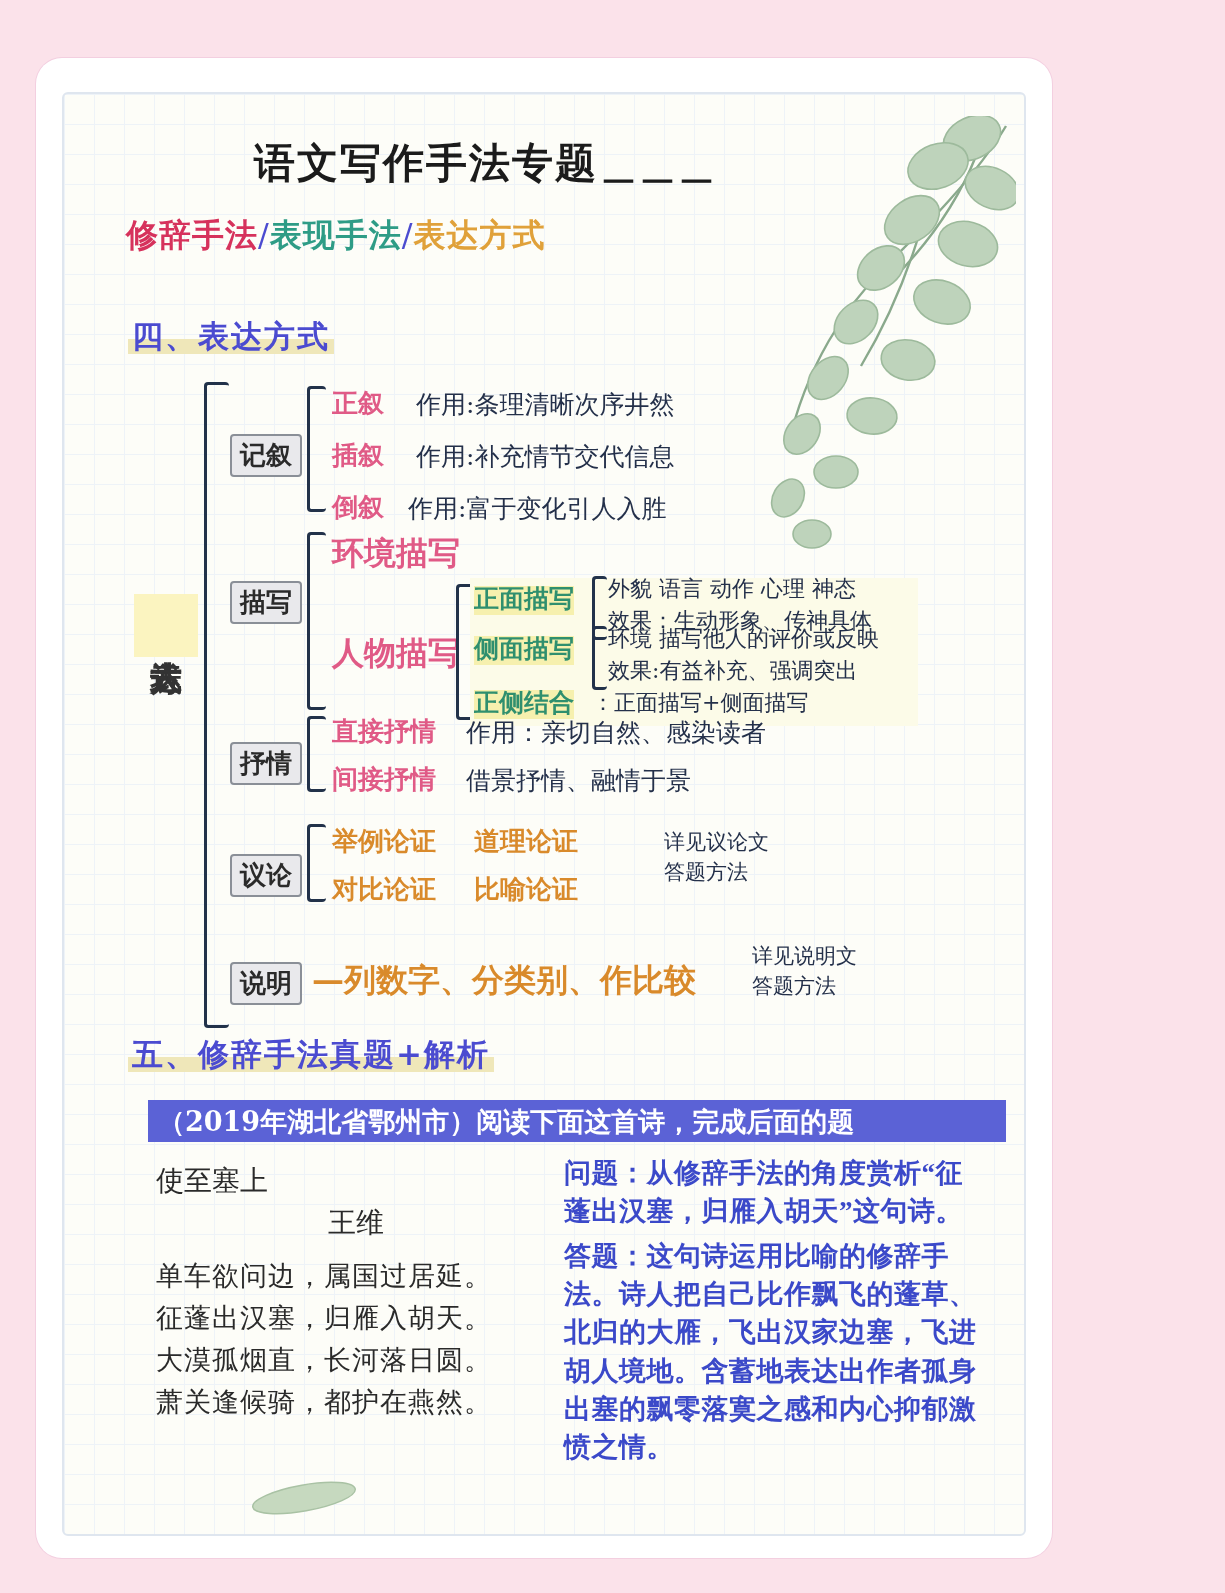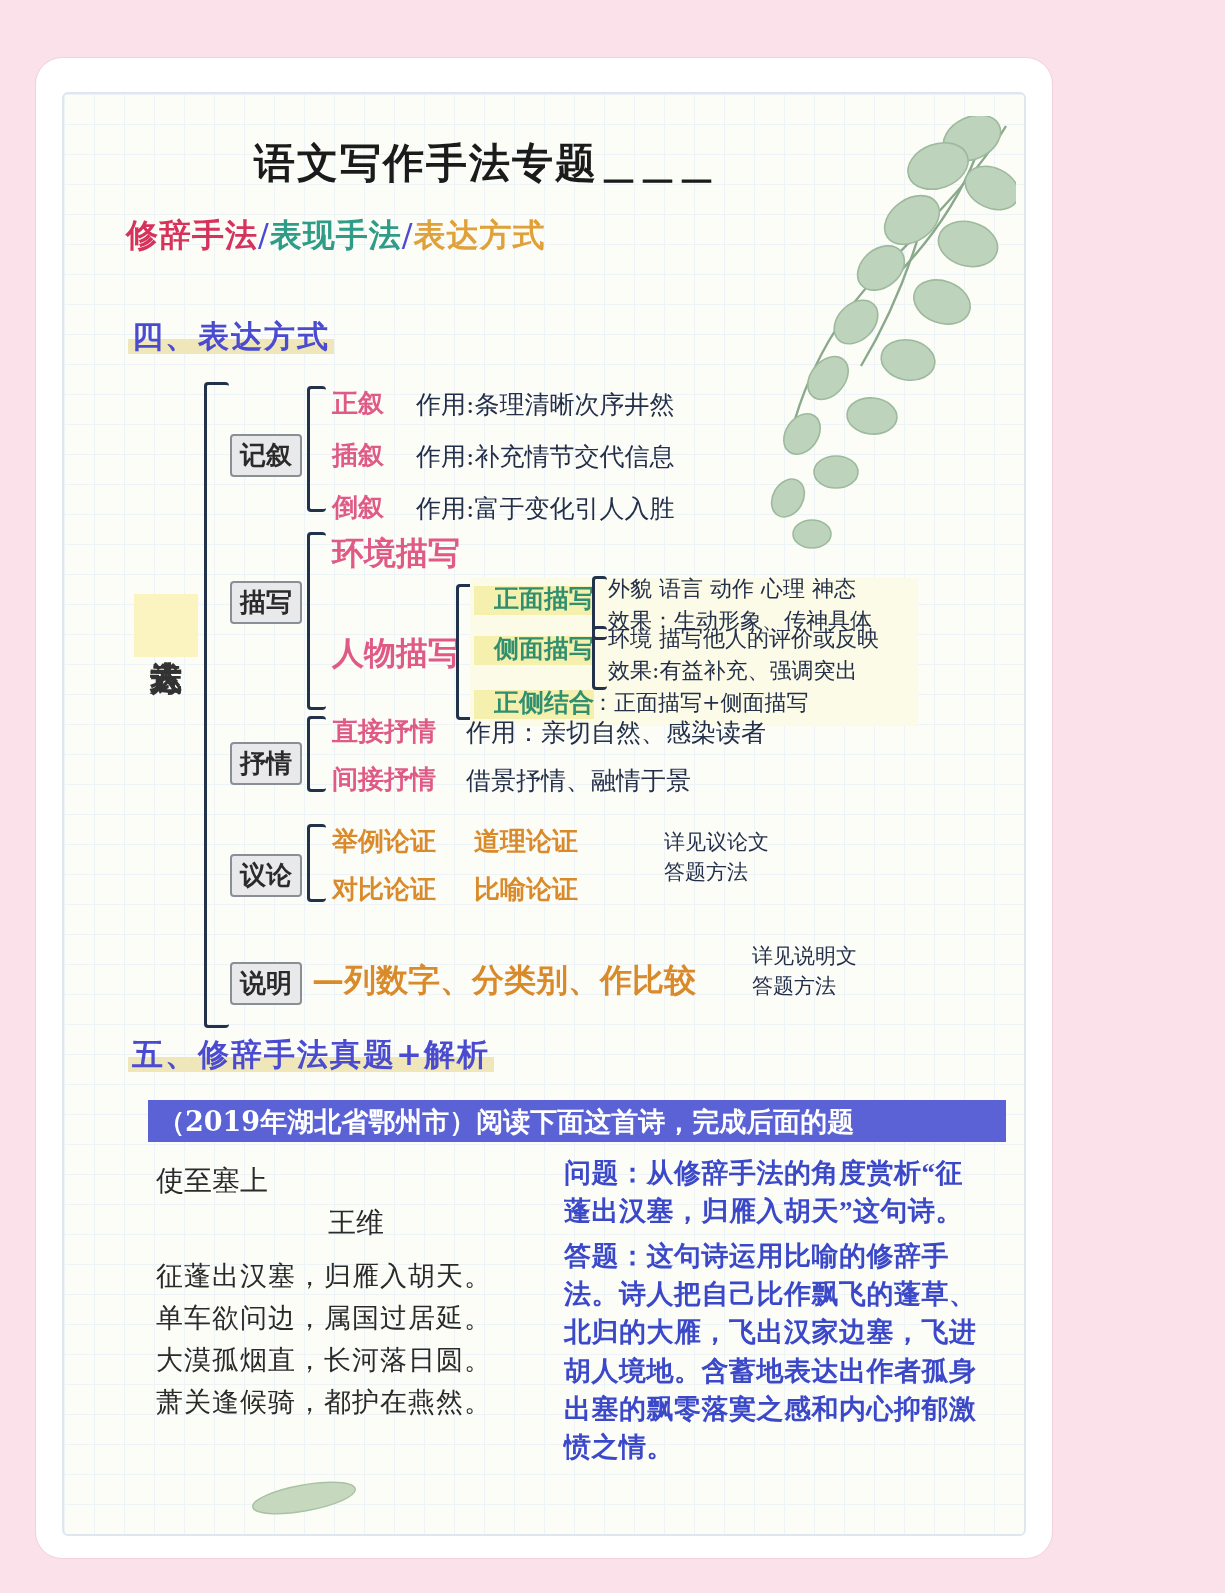--- a/index.html
+++ b/index.html
@@ -79,21 +79,21 @@
   .gbox{
     position:absolute;
     border:2px solid #8a8f97;border-radius:4px;
     background:#e9e9ec;
     color:#2a2a2a;font-size:26px;font-weight:bold;
     padding:2px 8px;
     font-family:"DejaVu Serif", serif;
   }
   .txt{position:absolute;font-family:"DejaVu Serif", serif;white-space:nowrap;}
   .pink{color:#e05a86;}
-  .green{color:#2f8f6e;padding-left:20px;}
+  .green{color:#2f8f6e;}
   .orange{color:#d98a2b;}
   .dark{color:#24304a;}
   .f26{font-size:26px;}
   .f25{font-size:25px;}
   .f21{font-size:21px;}
   .f28{font-size:32px;}
   .bold{font-weight:bold;}
   .hl-y{background:linear-gradient(transparent 12%, #f6f0ae 12%);}
   .note-box{
     position:absolute;background:#fcfbe8;
@@ -180,21 +180,21 @@
     </div>
     <div class="bigbrk" style="left:243px;top:292px;width:16px;height:120px"></div>
 
     <div class="txt f26 pink bold" style="left:268px;top:292px">正叙</div>
     <div class="txt f25 dark" style="left:352px;top:294px">作用:条理清晰次序井然</div>
 
     <div class="txt f26 pink bold" style="left:268px;top:344px">插叙</div>
     <div class="txt f25 dark" style="left:352px;top:346px">作用:补充情节交代信息</div>
 
     <div class="txt f26 pink bold" style="left:268px;top:396px">倒叙</div>
-    <div class="txt f25 dark" style="left:352px;top:398px">作用:富于变化引人入胜</div>
+    <div class="txt f25 dark" style="left:344px;top:398px">作用:富于变化引人入胜</div>
 
     <div class="gbox" style="left:166px;top:487px">
       <span>描写</span>
     </div>
     <div class="bigbrk" style="left:243px;top:438px;width:16px;height:172px"></div>
 
     <div class="txt f28 pink bold" style="left:268px;top:438px">环境描写</div>
     <div class="txt f28 pink bold" style="left:268px;top:538px">人物描写</div>
 
     <div class="bigbrk" style="left:392px;top:490px;width:16px;height:130px"></div>
@@ -248,22 +248,22 @@
     <div class="sec-head" style="left:64px;top:940px">
       <span class="hl">五、修辞手法真题+解析</span>
     </div>
 
     <div class="banner" style="left:84px;top:1006px;width:858px;height:42px"></div>
     <div class="banner-txt" style="top:1010px;left:94px">（2019年湖北省鄂州市）阅读下面这首诗，完成后面的题</div>
 
     <div class="poem" style="top:1068px">
       <div class="ttl">使至塞上</div>
       <div class="author">王维</div>
+      <div class="line">单车欲问边，属国过居延。</div>
       <div class="line">征蓬出汉塞，归雁入胡天。</div>
-      <div class="line">单车欲问边，属国过居延。</div>
       <div class="line">大漠孤烟直，长河落日圆。</div>
       <div class="line">萧关逢候骑，都护在燕然。</div>
     </div>
 
     <div class="qa" style="top:1060px">
       <p>问题：从修辞手法的角度赏析“征蓬出汉塞，归雁入胡天”这句诗。</p>
       <p>答题：这句诗运用比喻的修辞手法。诗人把自己比作飘飞的蓬草、北归的大雁，飞出汉家边塞，飞进胡人境地。含蓄地表达出作者孤身出塞的飘零落寞之感和内心抑郁激愤之情。</p>
     </div>
 
   </div>

